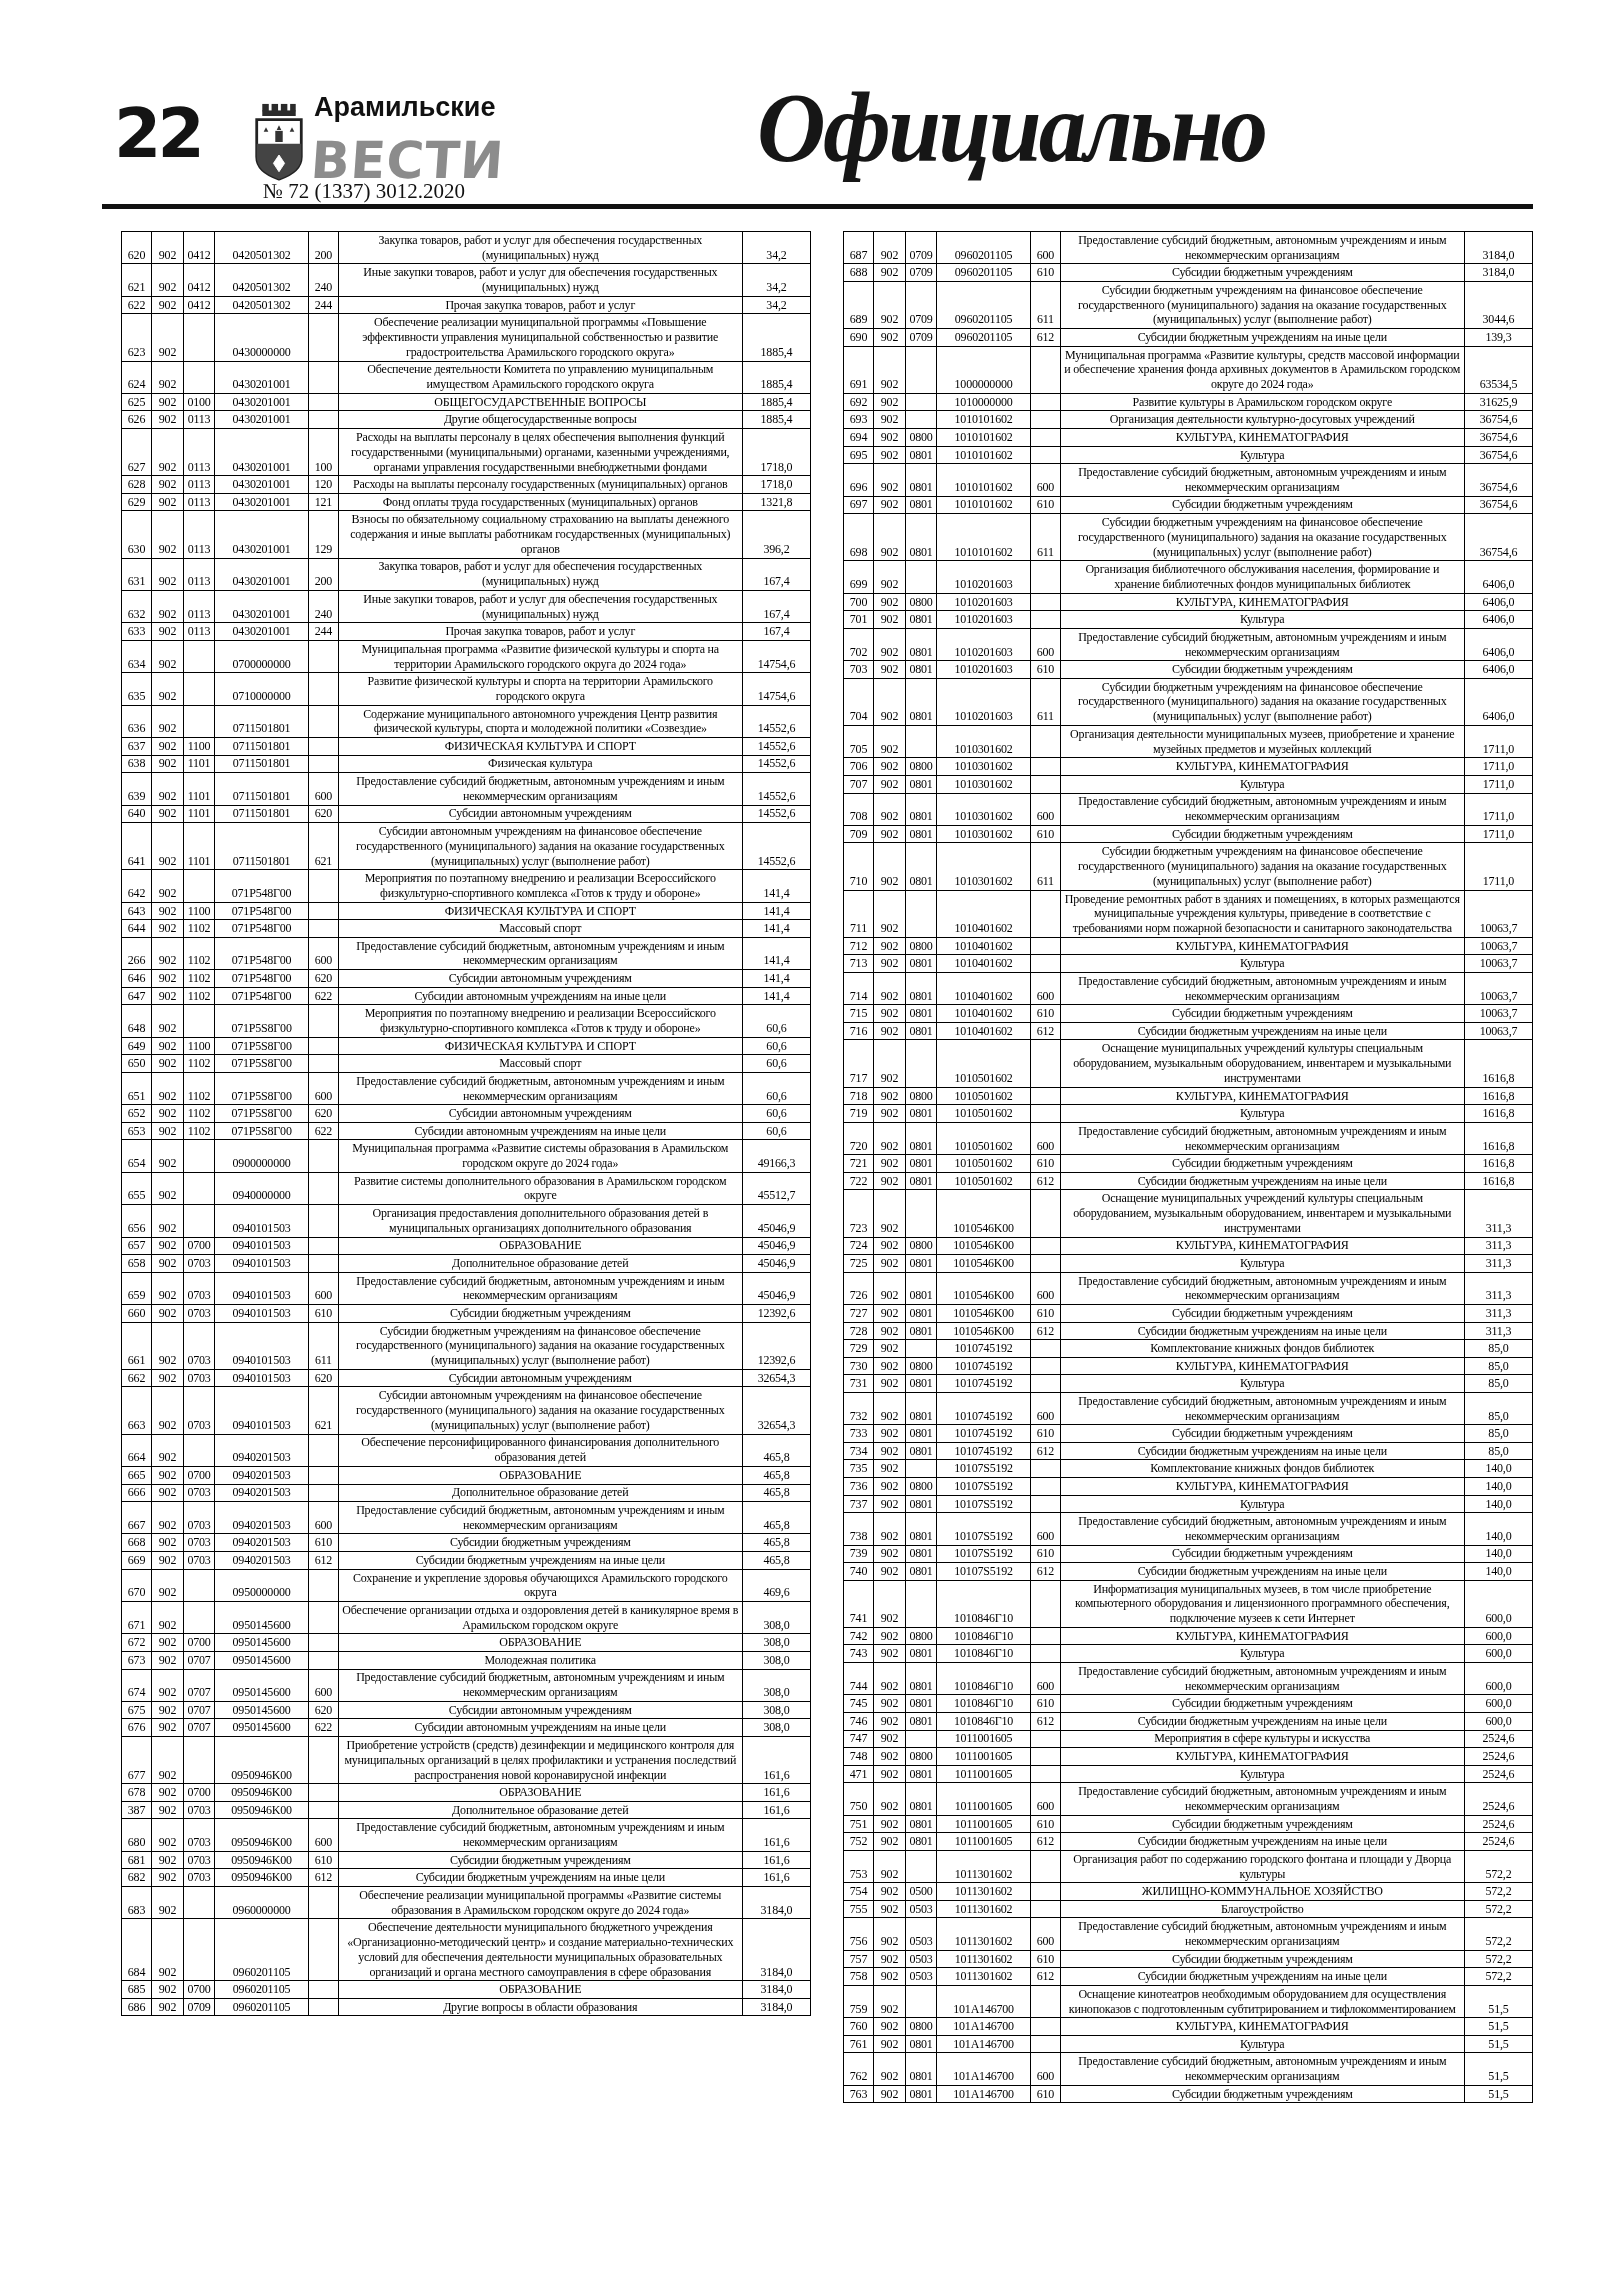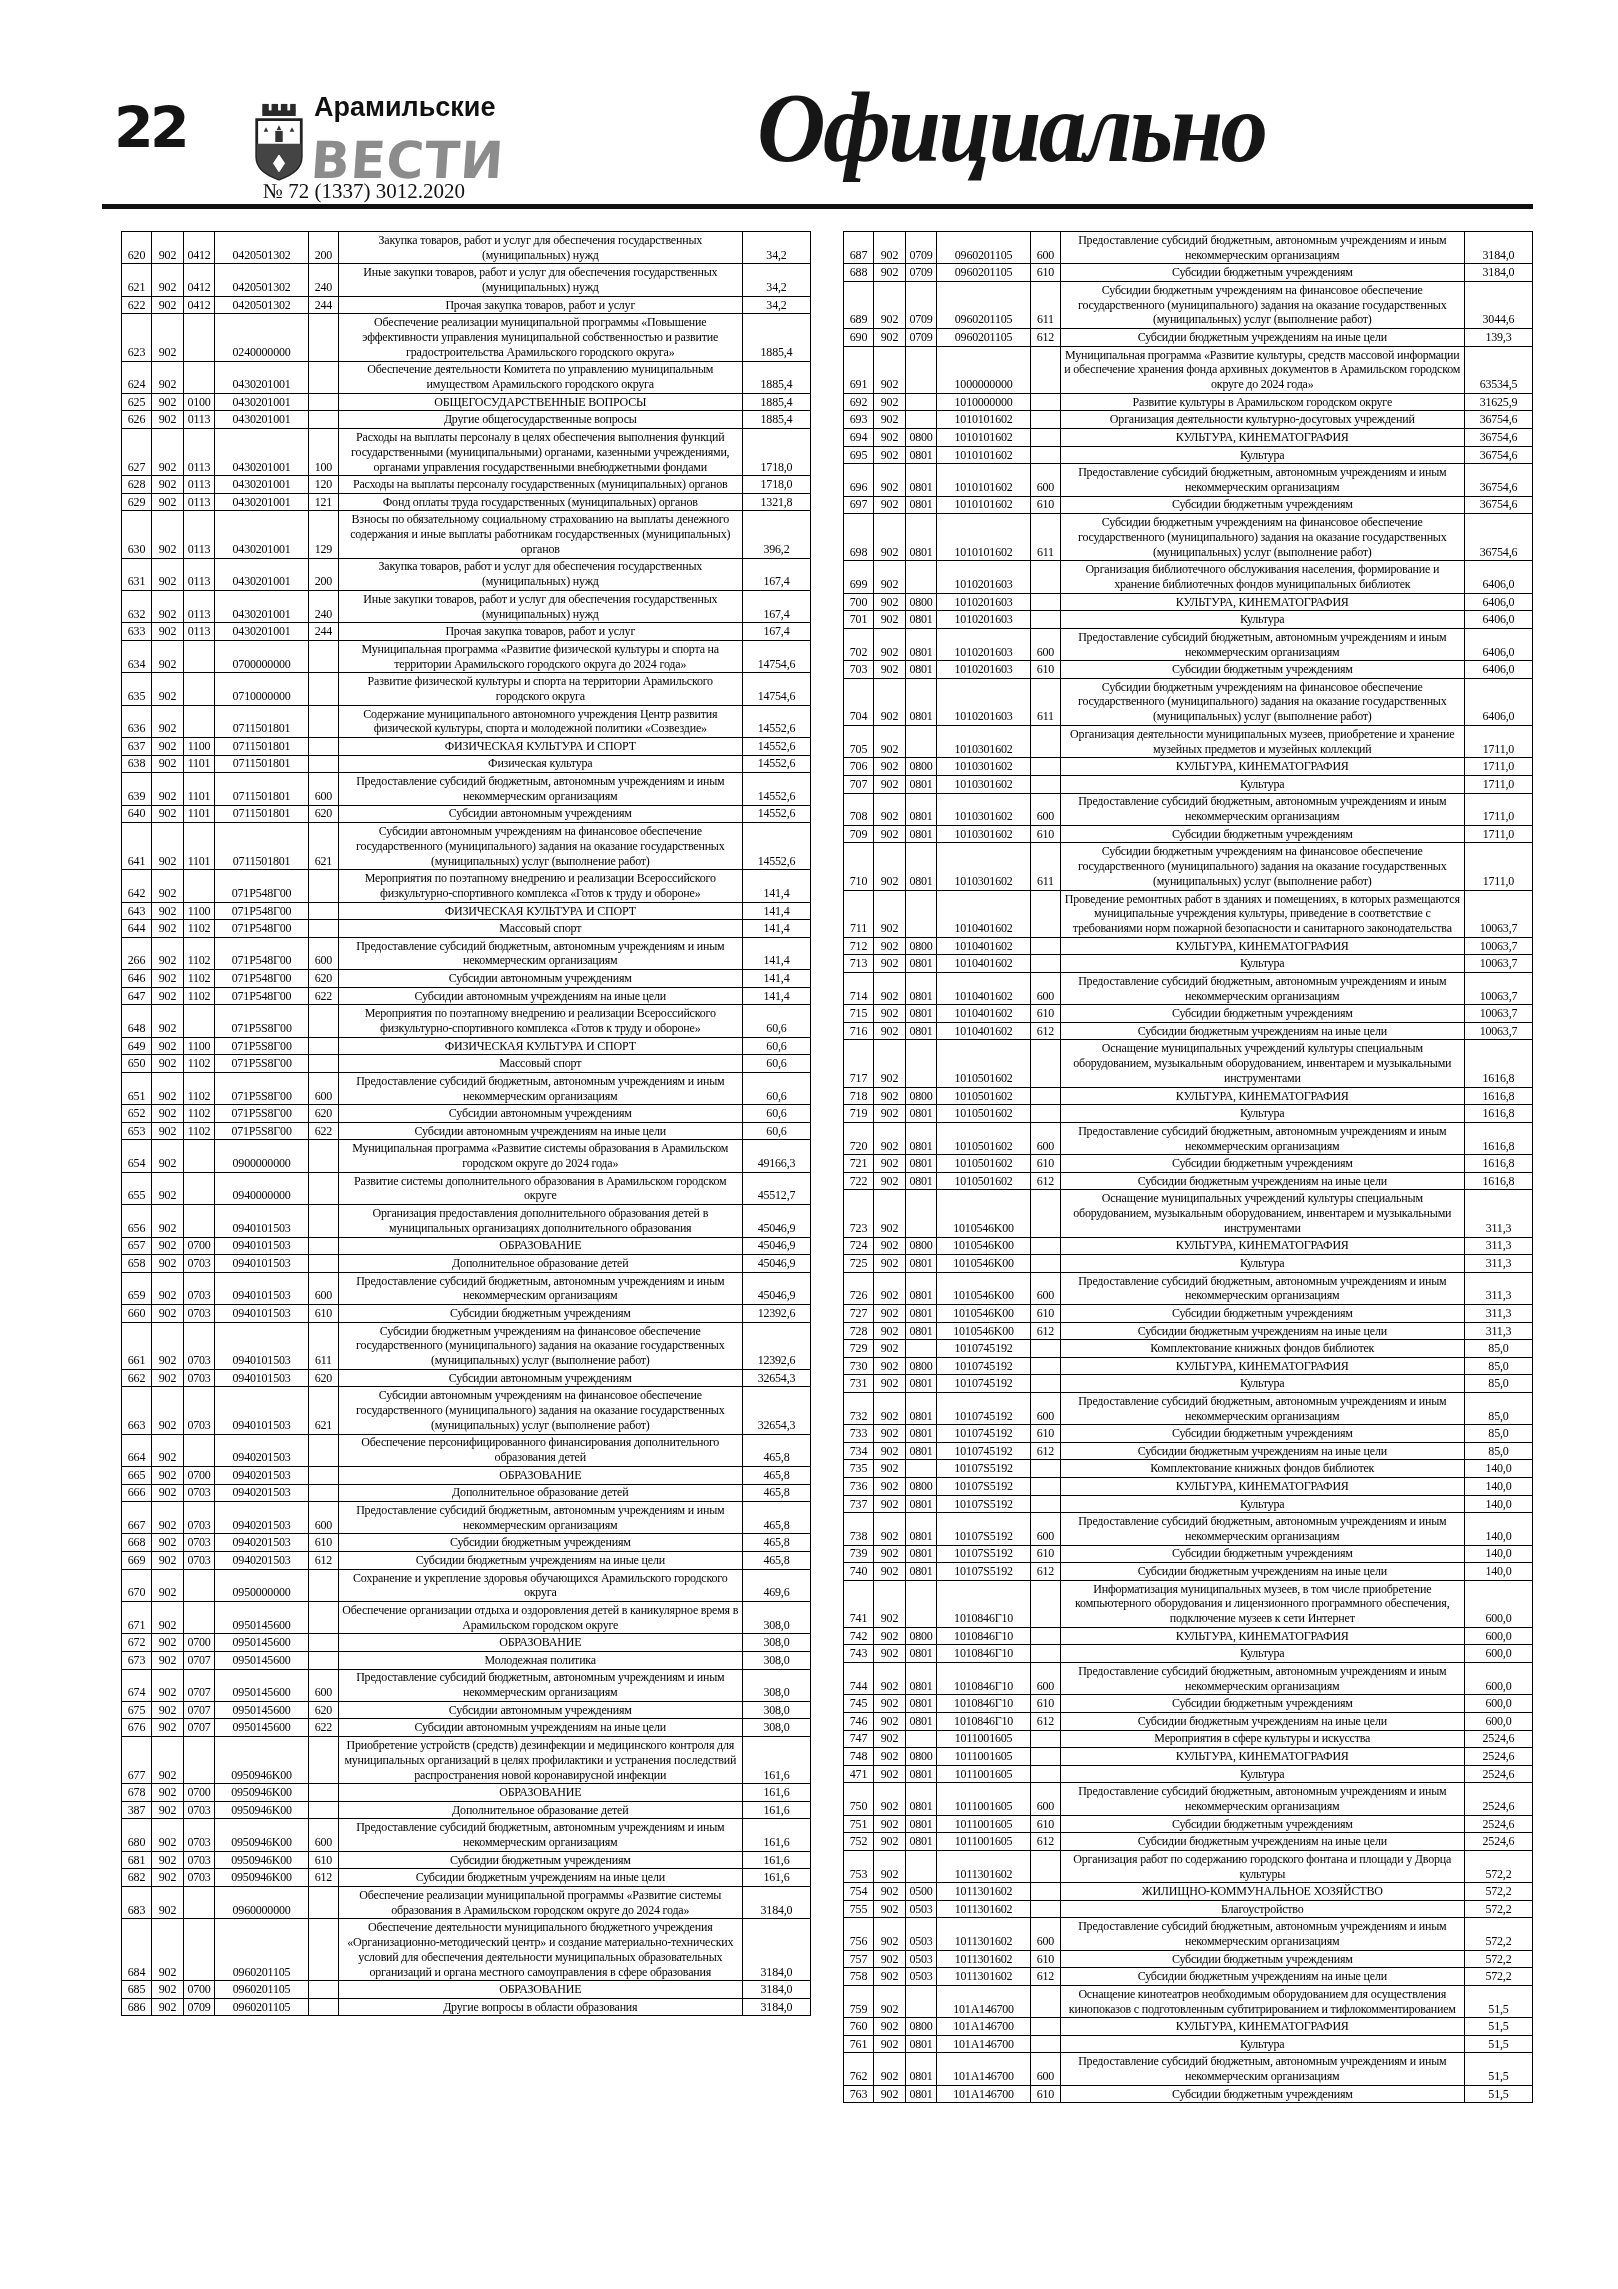--- a/index.html
+++ b/index.html
@@ -1,20 +1,20 @@
 <!DOCTYPE html>
 <html lang="ru" style="font-size:14.8px"><head>
 <meta charset="utf-8">
 <style>
   html,body{margin:0;padding:0;background:#e8e8e8;}
   .page{position:relative;width:1619px;height:2290px;background:#ffffff;overflow:hidden;
         font-family:"Liberation Serif",serif;color:#1a1a1a;}
   
   .pagenum{position:absolute;left:114px;top:100px;font-family:"DejaVu Sans",sans-serif;
-           font-weight:bold;font-size:57px;line-height:1;letter-spacing:-3.7px;color:#141414;}
+           font-weight:bold;font-size:68px;line-height:1;letter-spacing:-3.7px;color:#141414;}
   .crest{position:absolute;left:253px;top:103px;width:52px;height:78px;}
   .brand-top{position:absolute;left:314px;top:94px;font-family:Liberation Sans, sans-serif;
              font-weight:bold;font-size:27px;line-height:1;color:#111;}
   .brand-bottom{position:absolute;left:311px;top:135px;font-family:"DejaVu Sans",sans-serif;
              font-weight:bold;font-size:51px;line-height:1;letter-spacing:0.9px;color:#8c8c8c;
              transform:skewX(-4deg);}
   .issue{position:absolute;left:263px;top:181px;width:268px;text-align:left;
          font-size:21px;line-height:1;color:#111;}
   .section-title{position:absolute;left:757px;top:63px;width:554px;
                  font-family:"Liberation Serif",serif;font-style:italic;font-weight:600;
@@ -106,21 +106,21 @@
             <td class="c-sect">0412</td>
             <td class="c-target">0420501302</td>
             <td class="c-vid">244</td>
             <td class="c-desc">Прочая закупка товаров, работ и услуг</td>
             <td class="c-sum">34,2</td>
           </tr>
           <tr>
             <td class="c-num">623</td>
             <td class="c-grbs">902</td>
             <td class="c-sect"></td>
-            <td class="c-target">0240000000</td>
+            <td class="c-target">0430000000</td>
             <td class="c-vid"></td>
             <td class="c-desc">Обеспечение реализации муниципальной программы «Повышение эффективности управления муниципальной собственностью и развитие градостроительства Арамильского городского округа»</td>
             <td class="c-sum">1885,4</td>
           </tr>
           <tr>
             <td class="c-num">624</td>
             <td class="c-grbs">902</td>
             <td class="c-sect"></td>
             <td class="c-target">0430201001</td>
             <td class="c-vid"></td>

